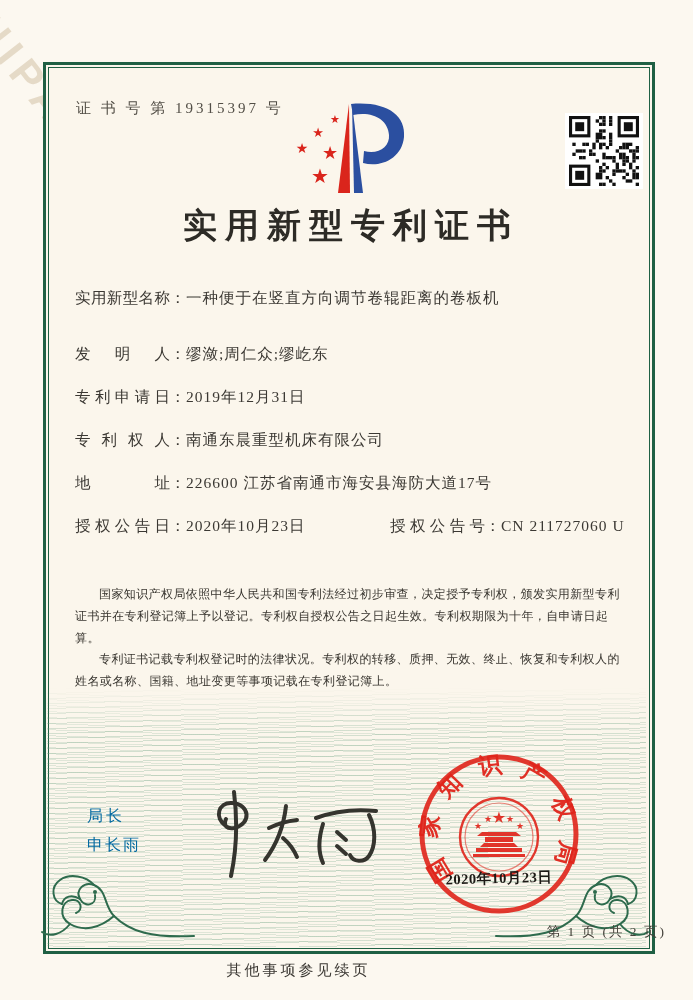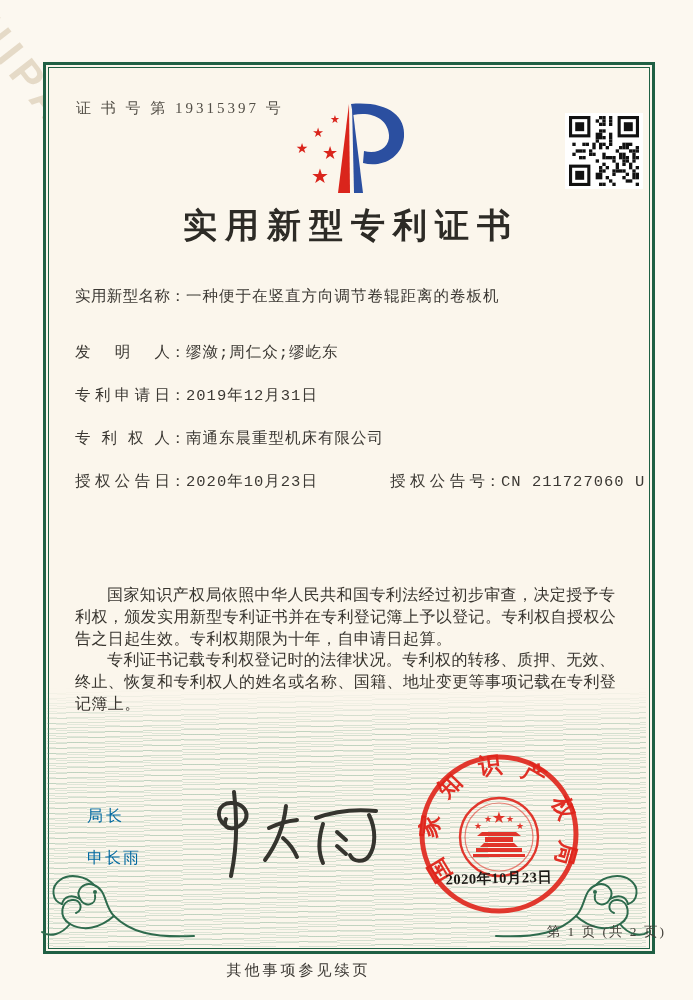--- a/index.html
+++ b/index.html
@@ -39,35 +39,35 @@
   
   .cert-no{position:absolute; left:76px; top:99px; font-size:15px; letter-spacing:3px; color:#524e46;}
   .logo{position:absolute; left:278px; top:101px; width:148px; height:104px;}
   .qr{position:absolute; left:565px; top:113px; width:78px; height:76px; background:#fff; padding:3px; box-sizing:border-box;}
   .title{
     position:absolute; left:48px; top:203px; width:606px; text-align:center;
     font-size:34px; font-weight:bold; letter-spacing:8px; color:#2d2b26;
   }
   
   .fields{position:absolute; left:75px; top:286px; width:552px; font-size:15.5px;}
-  .field-row{margin-bottom:20px; line-height:23px; white-space:nowrap;font-family:Liberation Mono, monospace;}
+  .field-row{margin-bottom:20px; line-height:23px; white-space:nowrap;}
   .field-row.first{margin-bottom:33px;}
   .flabel{
     display:inline-block; width:95px; vertical-align:bottom;
     text-align:justify; text-align-last:justify;
   }
   .colon{display:inline-block; width:16px;}
   .fvalue{letter-spacing:1px;}
   .fvalue.w-fixed{display:inline-block; width:204px;}
   
-  .body-text{position:absolute; left:75px; top:584px; width:552px; font-size:16px; line-height:21.8px; letter-spacing:.4px; color:#38352f;}
+  .body-text{position:absolute; left:75px; top:584px; width:552px; font-size:12px; line-height:21.8px; letter-spacing:.4px; color:#38352f;}
   .body-text p{margin:0; text-indent:2em;}
   
   .director{position:absolute; left:87px; top:806px; font-size:16px; letter-spacing:3px; color:#0369a1;}
-  .director .name{margin-top:21px; letter-spacing:2px;}
+  .director .name{margin-top:8px; letter-spacing:2px;}
   .signature{position:absolute; left:198px; top:786px; width:195px; height:100px;}
   
   .seal{position:absolute; left:418px; top:753px; width:162px; height:168px;}
   .seal svg{position:absolute; left:0; top:0;}
   .seal-date{
     position:absolute; left:-4px; top:116px; width:170px; text-align:center;
     font-size:14.5px; font-weight:bold; letter-spacing:.5px; color:#1d1a16;
     transform:rotate(-1.5deg);
   }
   
@@ -256,20 +256,23 @@
     <div class="field-row">
       <span class="flabel">发明人</span><span class="colon">：</span><span class="fvalue">缪潋;周仁众;缪屹东</span>
     </div>
     <div class="field-row">
       <span class="flabel">专利申请日</span><span class="colon">：</span><span class="fvalue">2019年12月31日</span>
     </div>
     <div class="field-row">
       <span class="flabel">专利权人</span><span class="colon">：</span><span class="fvalue">南通东晨重型机床有限公司</span>
     </div>
     <div class="field-row">
+      <span class="flabel">地址</span><span class="colon">：</span><span class="fvalue">226600 江苏省南通市海安县海防大道17号</span>
+    </div>
+    <div class="field-row">
       <span class="flabel">授权公告日</span><span class="colon">：</span><span class="fvalue w-fixed">2020年10月23日</span><span class="flabel">授权公告号</span><span class="colon">：</span><span class="fvalue">CN 211727060 U</span>
     </div>
   </div>
 
   <div class="body-text">
     <p>国家知识产权局依照中华人民共和国专利法经过初步审查，决定授予专利权，颁发实用新型专利证书并在专利登记簿上予以登记。专利权自授权公告之日起生效。专利权期限为十年，自申请日起算。</p>
     <p>专利证书记载专利权登记时的法律状况。专利权的转移、质押、无效、终止、恢复和专利权人的姓名或名称、国籍、地址变更等事项记载在专利登记簿上。</p>
   </div>
 
   <div class="director">

